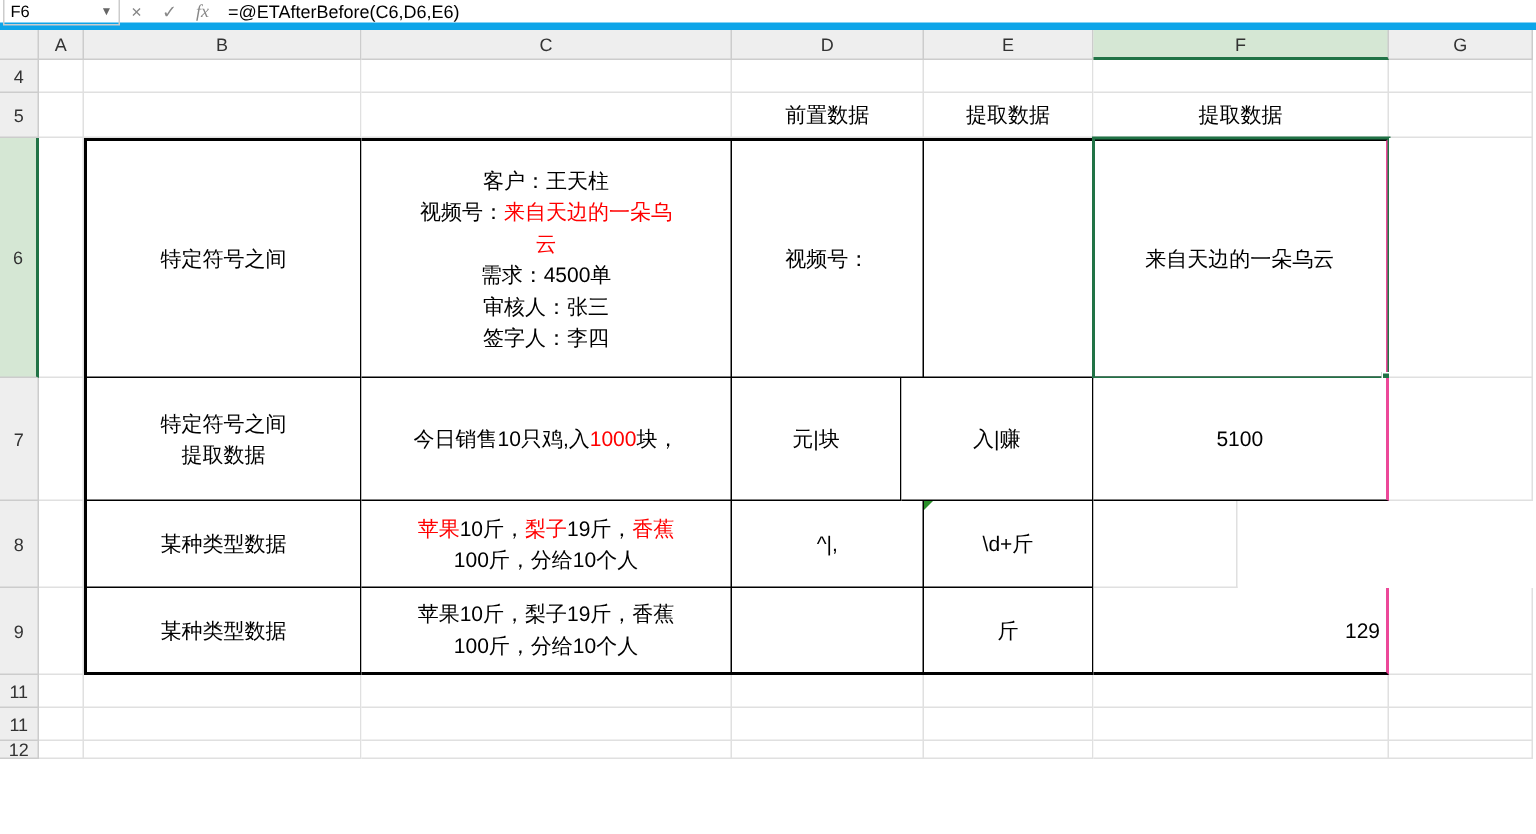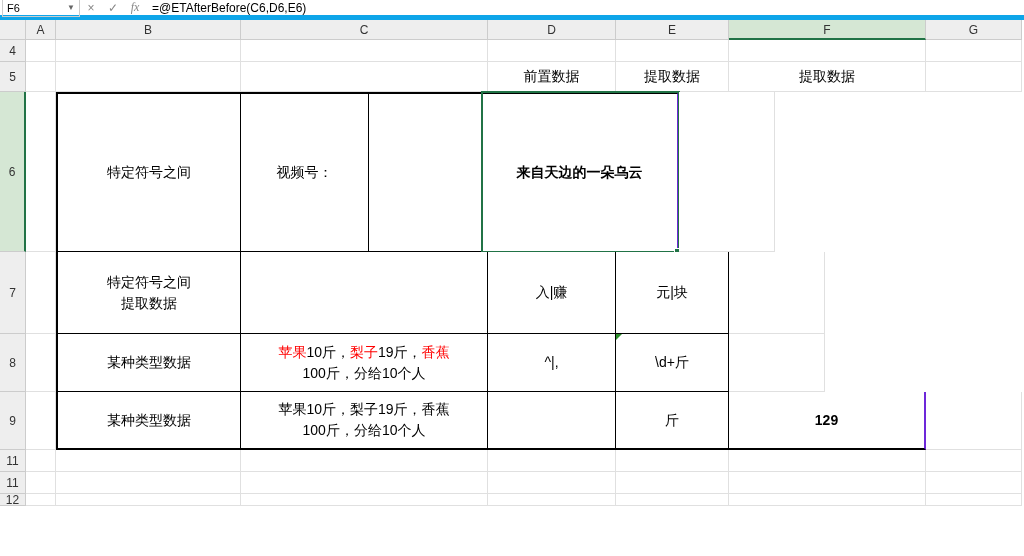--- a/index.html
+++ b/index.html
@@ -16,21 +16,21 @@
   .col-header { border-right: 1px solid #ccc; border-bottom: 1px solid #ccc; background: #eee; text-align: center; font-size: 12px; color: #333; line-height: 20px; }
   .col-header.active { background: #d5e7d4; border-bottom: 2px solid #217346; }
   .row-headers { position: absolute; left: 0; top: 20px; width: 26px; }
   .row-header { border-right: 1px solid #ccc; border-bottom: 1px solid #ccc; background: #eee; text-align: center; font-size: 12px; color: #333; display: flex; align-items: center; justify-content: center; }
   .row-header.active { background: #d5e7d4; border-right: 2px solid #217346; }
   .grid { position: absolute; left: 26px; top: 20px; }
   .row { display: flex; }
   .cell { border-right: 1px solid #e0e0e0; border-bottom: 1px solid #e0e0e0; background: #fff; display: flex; align-items: center; justify-content: center; text-align: center; padding: 0 4px; font-size: 14px; line-height: 1.5; overflow: visible; position: relative; }
   .cell.header5 { font-size: 14px; }
   .thick-left { border-left: 2px solid #000; }
-  .thick-right { border-right: 2px solid #6d28d9; font-weight: bold; }
+  .thick-right { border-right: 2px solid #ec4899; }
   .thick-top { border-top: 2px solid #000; }
   .thick-bottom { border-bottom: 2px solid #000; }
   .thin-right { border-right: 1px solid #000; }
   .thin-bottom { border-bottom: 1px solid #000; }
   .cell-content { text-align: center; }
   .red { color: #ff0000; }
   .selected { outline: 2px solid #217346; outline-offset: -1px; }
   .fill-handle { position: absolute; right: -3px; bottom: -3px; width: 6px; height: 6px; background: #217346; border: 1px solid #fff; }
   .indicator-tri { position: absolute; top: 0; left: 0; width: 0; height: 0; border-style: solid; border-width: 6px 6px 0 0; border-color: #2a8f2a transparent transparent transparent; }
 </style>
@@ -89,20 +89,30 @@
         <div class="cell header5" style="width: 197px; height: 30px;">提取数据</div>
         <div class="cell" style="width: 96px; height: 30px;"></div>
       </div>
       <div class="row">
         <div class="cell" style="width: 30px; height: 160px;"></div>
         <div class="cell thick-left thin-right thick-top thin-bottom" style="width: 185px; height: 160px;">
           <div class="cell-content">
             <div>特定符号之间</div>
           </div>
         </div>
+        <div class="cell thin-right thick-top thin-bottom" style="width: 247px; height: 160px;">
+          <div class="cell-content">
+            <div><span>客户：王天柱</span></div>
+            <div><span>视频号：</span><span class="red">来自天边的一朵乌</span></div>
+            <div><span class="red">云</span></div>
+            <div><span>需求：4500单</span></div>
+            <div><span>审核人：张三</span></div>
+            <div><span>签字人：李四</span></div>
+          </div>
+        </div>
         <div class="cell thin-right thick-top thin-bottom" style="width: 128px; height: 160px;">
           <div class="cell-content">
             <div>视频号：</div>
           </div>
         </div>
         <div class="cell thin-right thick-top thin-bottom" style="width: 113px; height: 160px;">
           <div class="cell-content">
             <div></div>
           </div>
         </div>
@@ -117,30 +127,36 @@
       <div class="row">
         <div class="cell" style="width: 30px; height: 82px;"></div>
         <div class="cell thick-left thin-right thin-bottom" style="width: 185px; height: 82px;">
           <div class="cell-content">
             <div>特定符号之间</div>
             <div>提取数据</div>
           </div>
         </div>
         <div class="cell thin-right thin-bottom" style="width: 247px; height: 82px;">
           <div class="cell-content">
+            <div><span>今日销售10只鸡,入</span><span class="red">1000</span><span>块，</span></div>
+          </div>
+        </div>
+        <div class="cell thin-right thin-bottom" style="width: 113px; height: 82px;">
+          <div class="cell-content">
+            <div>元|块</div>
           </div>
         </div>
         <div class="cell thin-right thin-bottom" style="width: 128px; height: 82px;">
           <div class="cell-content">
             <div>入|赚</div>
           </div>
         </div>
-        <div class="cell thin-right thin-bottom" style="width: 113px; height: 82px;">
-          <div class="cell-content">
-            <div>元|块</div>
+        <div class="cell thick-right thin-bottom" style="width: 197px; height: 82px;">
+          <div class="cell-content">
+            <div>5100</div>
           </div>
         </div>
         <div class="cell" style="width: 96px; height: 82px;"></div>
       </div>
       <div class="row">
         <div class="cell" style="width: 30px; height: 58px;"></div>
         <div class="cell thick-left thin-right thin-bottom" style="width: 185px; height: 58px;">
           <div class="cell-content">
             <div>某种类型数据</div>
           </div>
@@ -180,21 +196,21 @@
         <div class="cell thin-right thick-bottom" style="width: 128px; height: 58px;">
           <div class="cell-content">
             <div></div>
           </div>
         </div>
         <div class="cell thin-right thick-bottom" style="width: 113px; height: 58px;">
           <div class="cell-content">
             <div>斤</div>
           </div>
         </div>
-        <div class="cell thick-right thick-bottom" style="width: 197px; height: 58px;">
+        <div class="cell thick-right thick-bottom" style="width: 197px; height: 58px; justify-content: flex-end;">
           <div class="cell-content">
             <div>129</div>
           </div>
         </div>
         <div class="cell" style="width: 96px; height: 58px;"></div>
       </div>
       <div class="row">
         <div class="cell" style="width: 30px; height: 22px;"></div>
         <div class="cell" style="width: 185px; height: 22px;"></div>
         <div class="cell" style="width: 247px; height: 22px;"></div>

